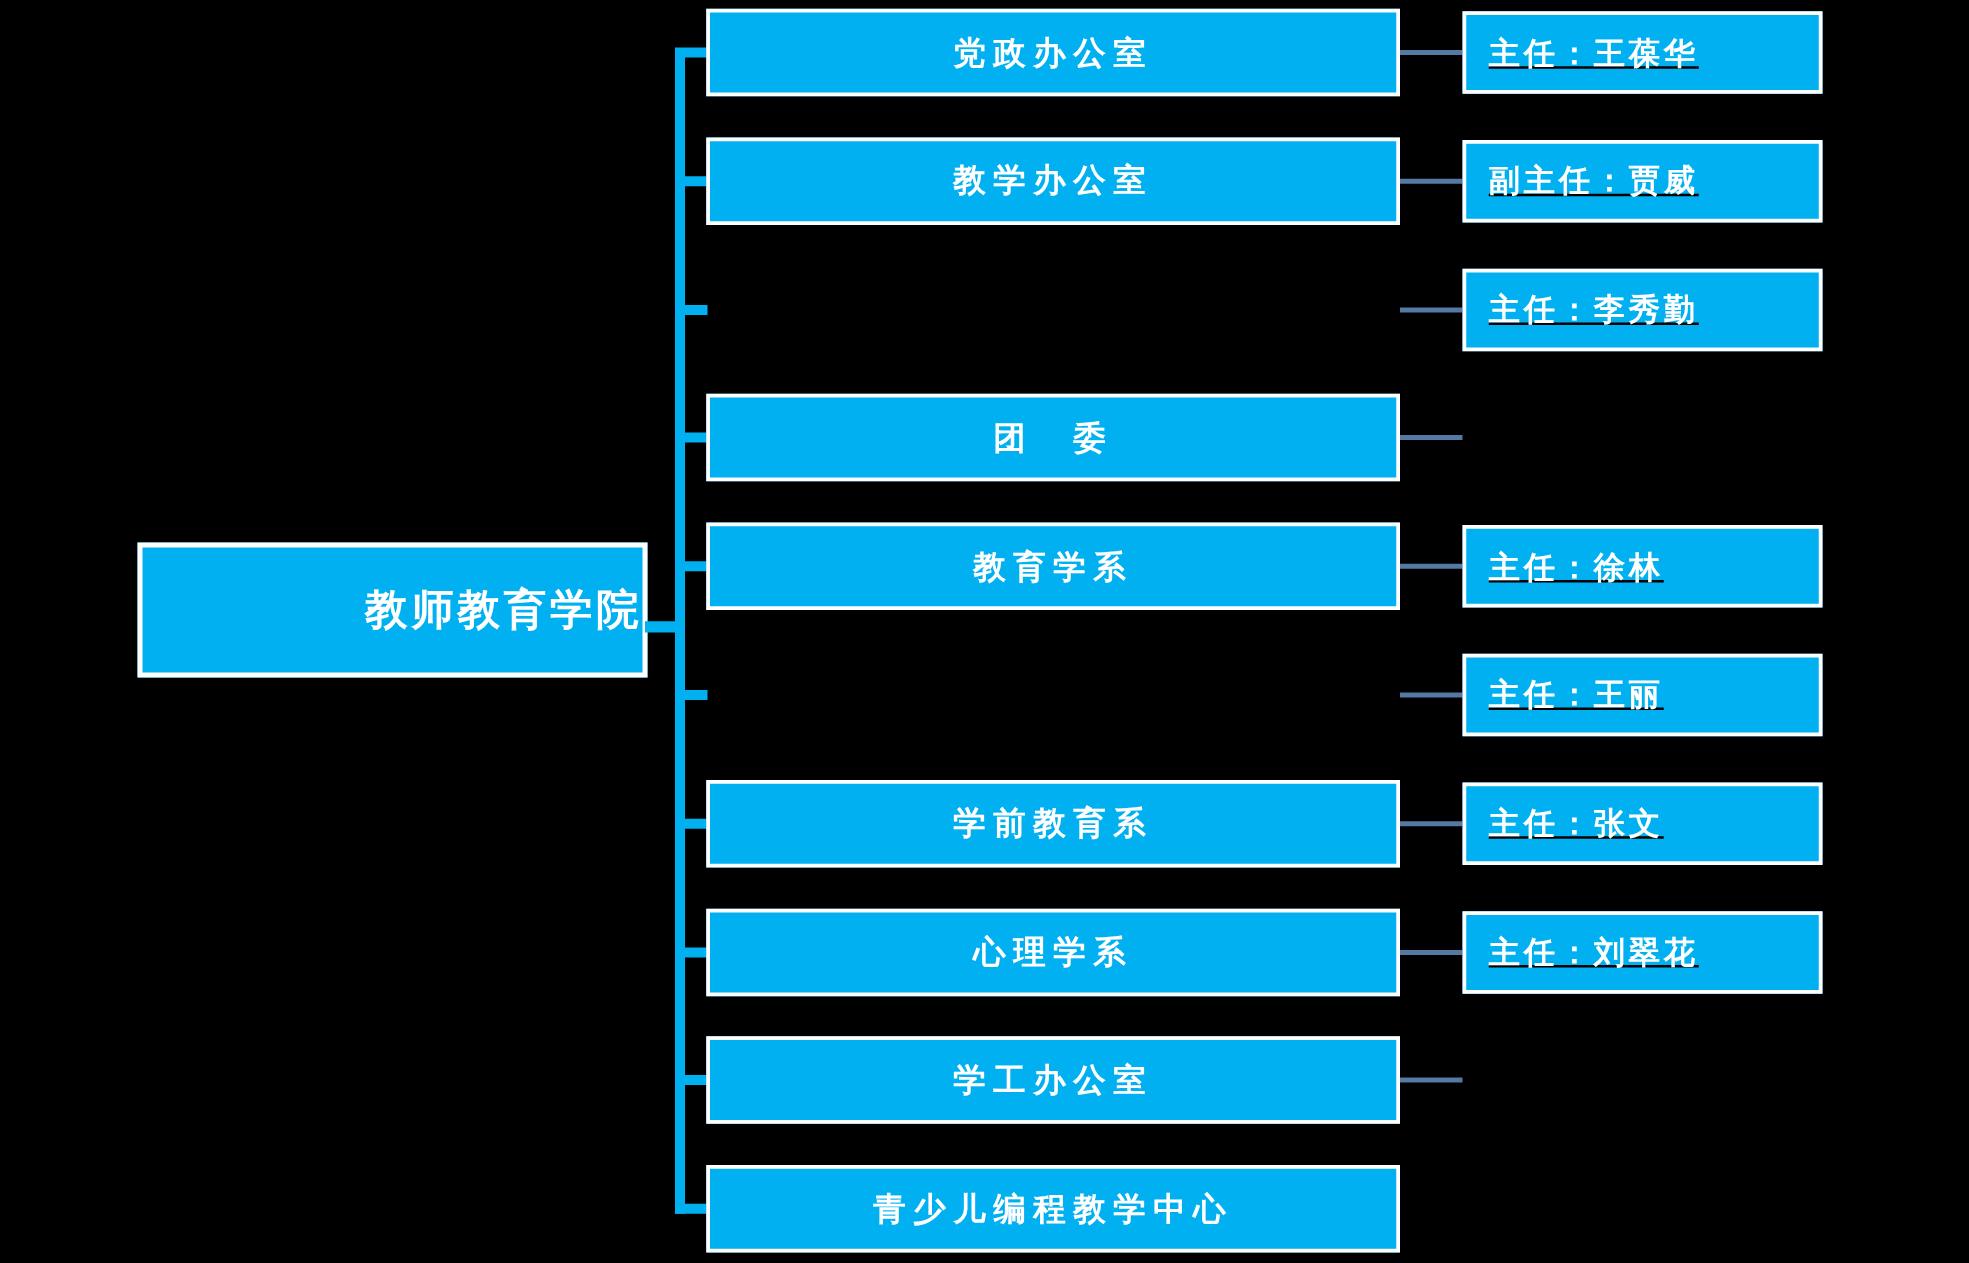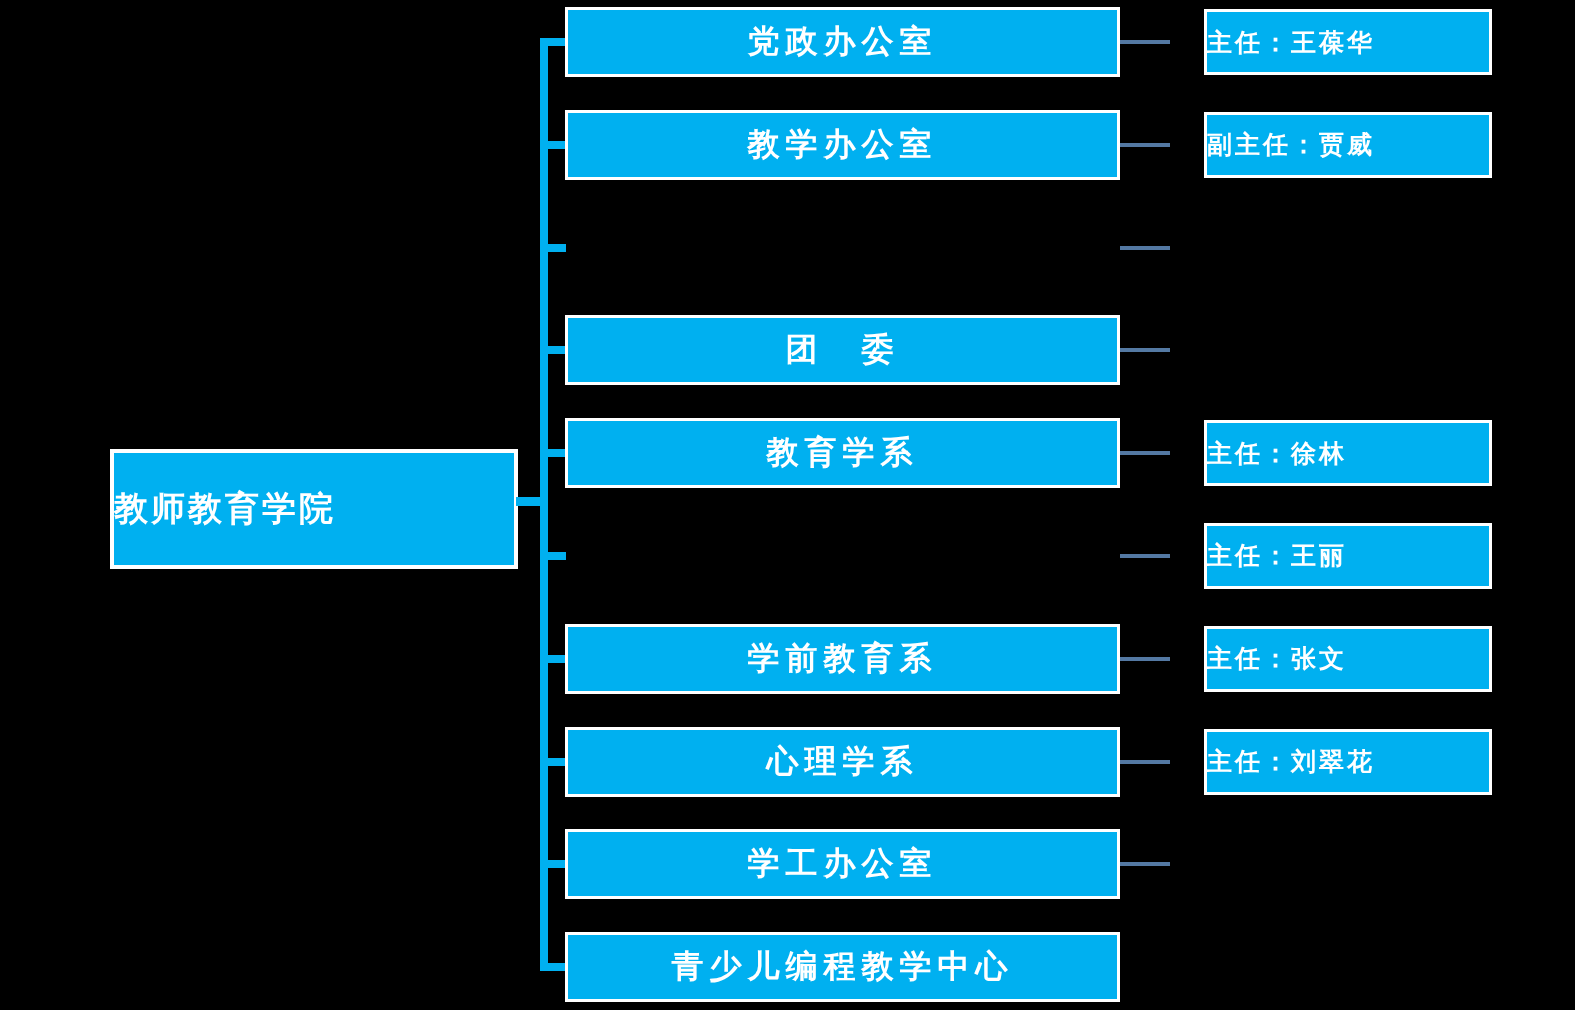--- a/index.html
+++ b/index.html
@@ -10,26 +10,26 @@
     overflow: hidden;
   }
   .canvas {
     position: relative;
     width: 1575px; height: 1010px;
     background: var(--bg, #000);
   }
   
   .root-box {
     position: absolute;
-    left: 110px; top: 449px;
-    width: 408px; height: 120px;
+    left: 110px; top: 434px;
+    width: 408px; height: 108px;
     background: var(--box, #00B0F0);
     border: 4px solid var(--border, #fff);
     box-sizing: border-box;
-    display: flex; align-items: center; justify-content: flex-start;
+    display: flex; align-items: center; justify-content: flex-end;
   }
   .root-box span {
     color: var(--text, #fff);
     font-size: 34px; font-weight: bold;
     letter-spacing: 3px;
     white-space: nowrap;
   }
   
   .root-connector {
     position: absolute;
@@ -62,40 +62,41 @@
     position: absolute;
     left: 0; top: 0;
     width: 555px; height: 70px;
     background: var(--box, #00B0F0);
     border: 3px solid var(--border, #fff);
     box-sizing: border-box;
     display: flex; align-items: center; justify-content: center;
   }
   .dept-box span {
     color: var(--text, #fff);
-    font-size: 32px; font-weight: bold;
+    font-size: 26px; font-weight: bold;
     letter-spacing: 6px;
     white-space: nowrap;
   }
   
   .link {
     position: absolute;
     left: 555px; top: 33px;
     width: 50px; height: 4px;
     background: var(--leaderline, #5479A3);
   }
   .leader-box {
     position: absolute;
-    left: 639px; top: 2px;
+    left: 605px; top: 2px;
     width: 288px; height: 66px;
     background: var(--box, #00B0F0);
     border: 3px solid var(--border, #fff);
     box-sizing: border-box;
     display: flex; align-items: center;
-    padding-left: 0;
+    padding-left: 18px;
+    text-decoration: underline;
   }
   .leader-box span {
     color: var(--text, #fff);
     font-size: 25px; font-weight: bold;
     letter-spacing: 3px;
     white-space: nowrap;
   }
 </style>
 </head>
 <body>
@@ -128,20 +129,23 @@
       </div>
       <div class="link"></div>
       <div class="leader-box">
         <span class="leader-label">副主任：贾威</span>
       </div>
     </div>
 
     <div class="row">
       <div class="branch"></div>
       <div class="link"></div>
+      <div class="leader-box">
+        <span class="leader-label">主任：李秀勤</span>
+      </div>
     </div>
 
     <div class="row">
       <div class="branch"></div>
       <div class="dept-box">
         <span class="dept-label">团　委</span>
       </div>
       <div class="link"></div>
     </div>
 

